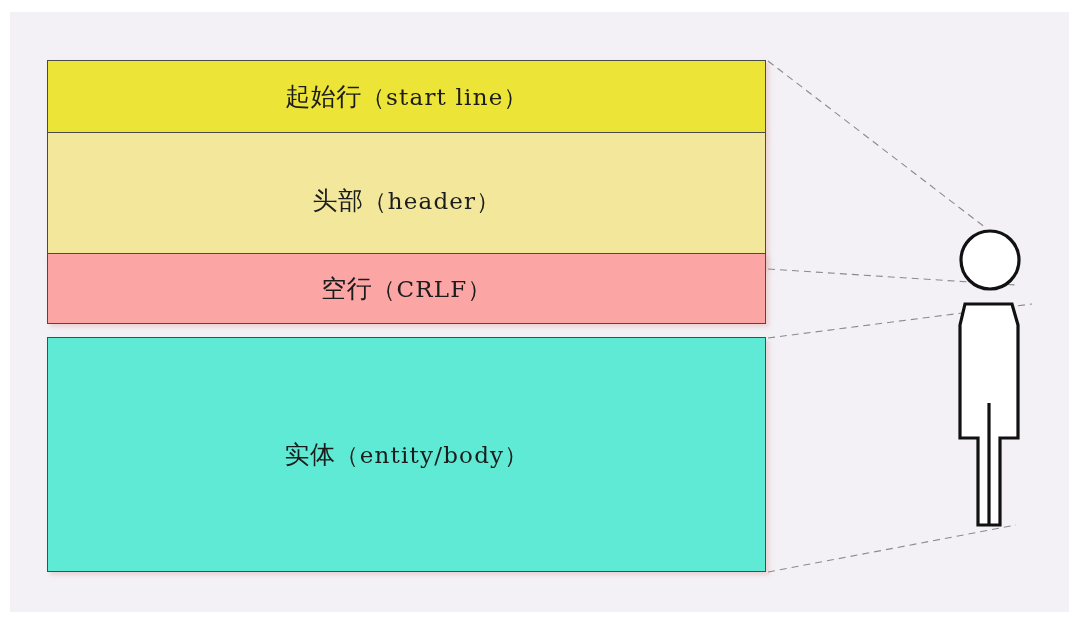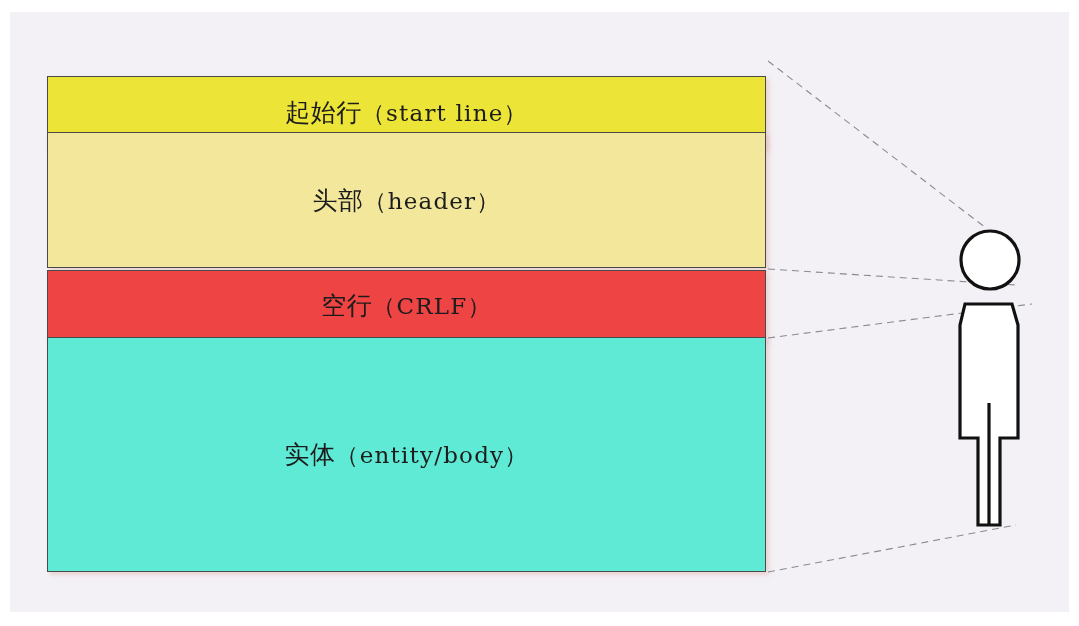--- a/index.html
+++ b/index.html
@@ -61,23 +61,23 @@
     white-space: nowrap;
     line-height: 1;
   }
 
   .band-label .latin {
     font-family: "DejaVu Serif", "Liberation Serif", serif;
     font-size: 23px;
     letter-spacing: 1.2px;
   }
 
-  #band-start-line { top: 16px;   height: 73px;  background: #ece436; }
+  #band-start-line { top: 0px;   height: 73px;  background: #ece436; }
   #band-header     { top: 72px;  height: 136px; background: #f2e79b; }
-  #band-crlf       { top: 210px; height: 71px;  background: #ef4444; }
+  #band-crlf       { top: 193px; height: 71px;  background: #fca5a5; }
   #band-body       { top: 277px; height: 235px; background: #5eead4; }
 
   
   #connectors {
     position: absolute;
     left: 0;
     top: 0;
     width: 1079px;
     height: 626px;
     pointer-events: none;

